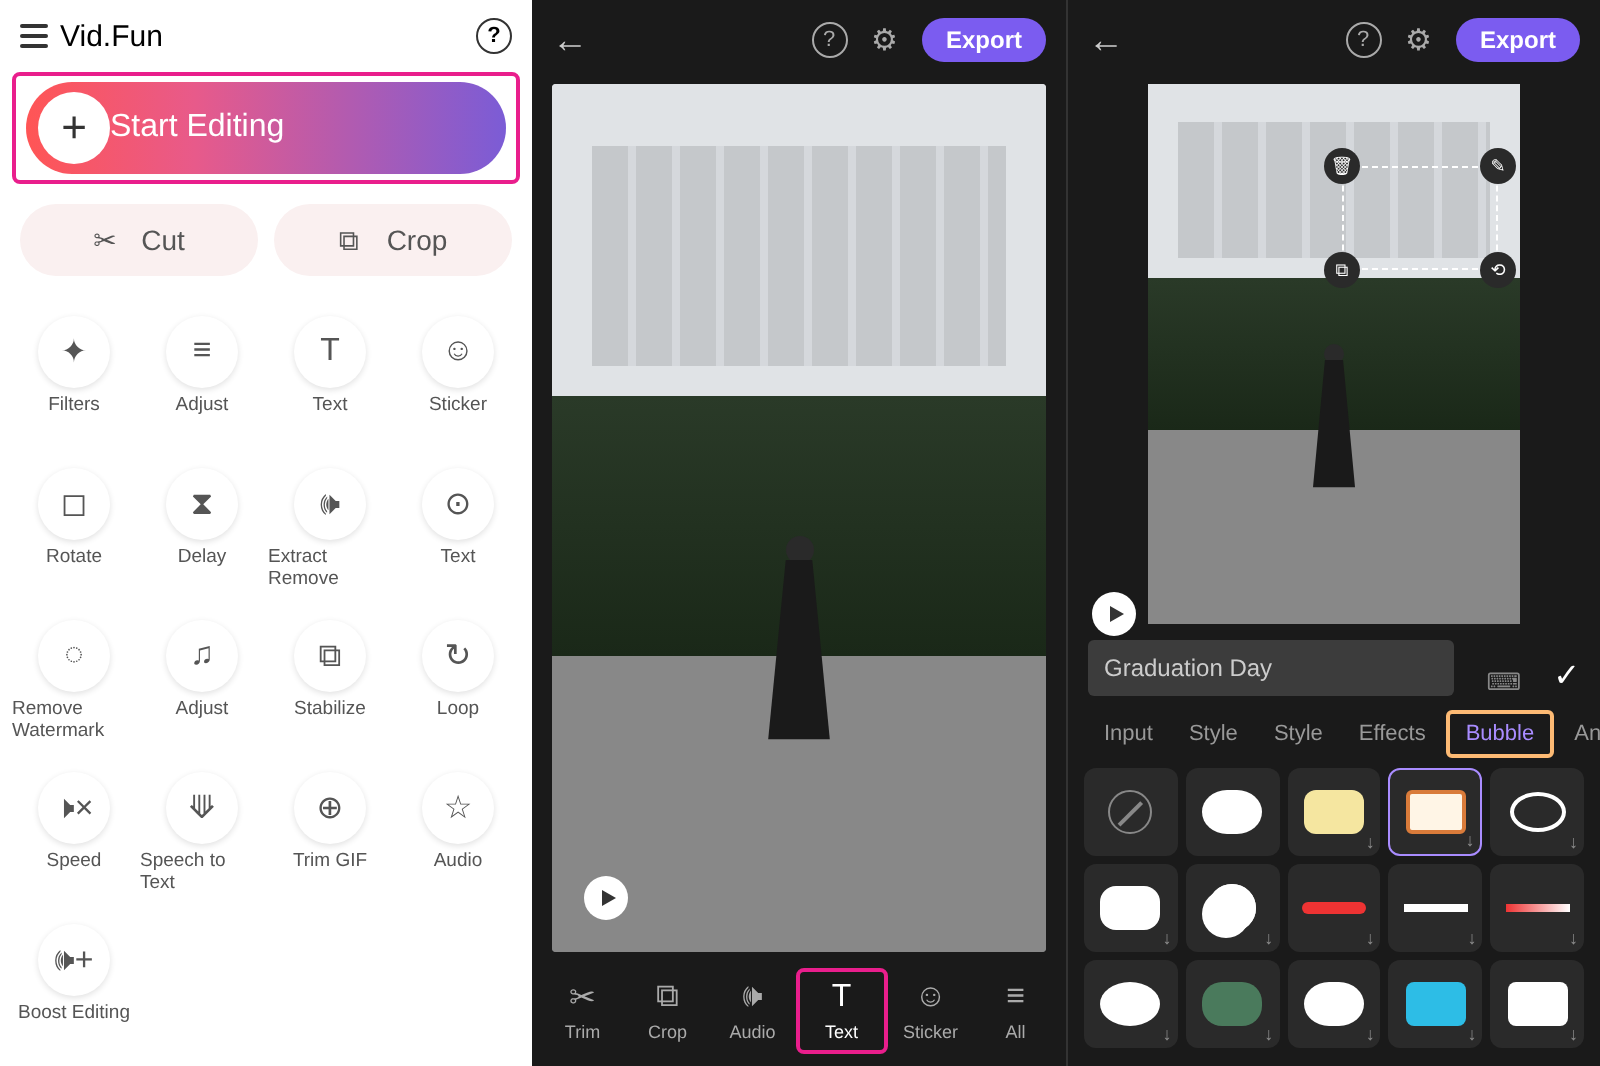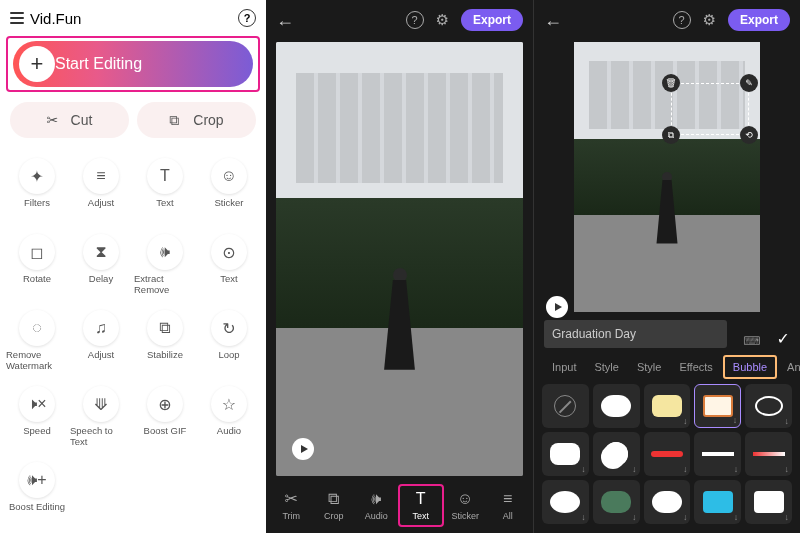--- a/index.html
+++ b/index.html
@@ -171,21 +171,21 @@
       <div class="tool">
         <div class="tool-ico">🕨×</div>
         <div class="tool-lbl">Speed</div>
       </div>
       <div class="tool">
         <div class="tool-ico">⟱</div>
         <div class="tool-lbl">Speech to Text</div>
       </div>
       <div class="tool">
         <div class="tool-ico">⊕</div>
-        <div class="tool-lbl">Boost GIF</div>
+        <div class="tool-lbl">Trim GIF</div>
       </div>
       <div class="tool">
         <div class="tool-ico">☆</div>
         <div class="tool-lbl">Audio</div>
       </div>
       <div class="tool">
         <div class="tool-ico">🕪+</div>
         <div class="tool-lbl">Boost Editing</div>
       </div>
     </div>

